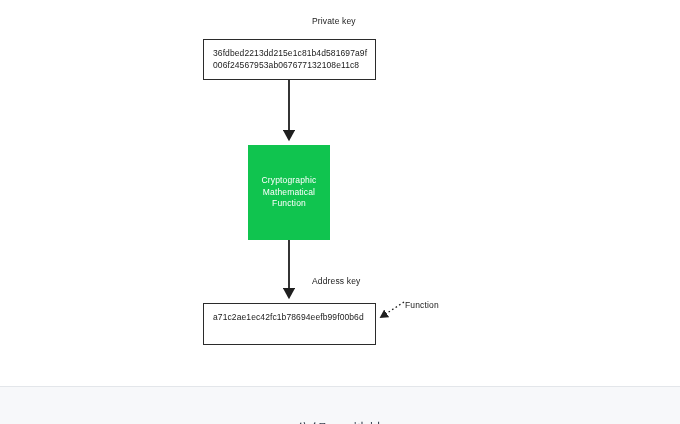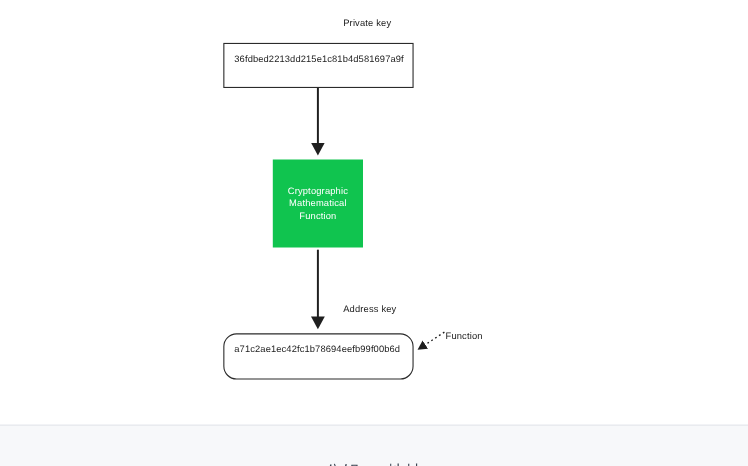--- a/index.html
+++ b/index.html
@@ -50,34 +50,33 @@
     left: 203px;
     top: 39px;
     width: 173px;
     height: 41px;
   }
   #public-key-box {
     left: 203px;
     top: 303px;
     width: 173px;
     height: 42px;
-    border-radius: 12px;
   }
   .key-line {
     display: block;
     white-space: nowrap;
   }
 
   
   #crypto-function-box {
     position: absolute;
     left: 248px;
     top: 145px;
     width: 82px;
-    height: 80px;
+    height: 95px;
     background: #10c44f;
     color: #ffffff;
     display: flex;
     align-items: center;
     justify-content: center;
     text-align: center;
     font-size: 8.5px;
     line-height: 11.5px;
     letter-spacing: 0.15px;
   }
@@ -140,20 +139,21 @@
 
     <line x1="289" y1="227" x2="289" y2="297" stroke="#1f1f1f" stroke-width="1.8" marker-end="url(#arrowhead-solid)"></line>
 
     <line x1="404" y1="302" x2="381" y2="317" stroke="#1f1f1f" stroke-width="1.3" stroke-dasharray="1.6 2.6" marker-end="url(#arrowhead-dotted)"></line>
   </svg>
 
   <div class="diagram-label" id="private-key-label">Private key</div>
 
   <div class="key-box" id="private-key-box">
     <span class="key-line">36fdbed2213dd215e1c81b4d581697a9f</span>
+    <span class="key-line">006f24567953ab067677132108e11c8</span>
   </div>
 
   <div id="crypto-function-box">
     <span class="fn-label">Cryptographic Mathematical Function</span>
   </div>
 
   <div class="diagram-label" id="public-key-label">Address key</div>
 
   <div class="key-box" id="public-key-box">
     <span class="key-line">a71c2ae1ec42fc1b78694eefb99f00b6d</span>

